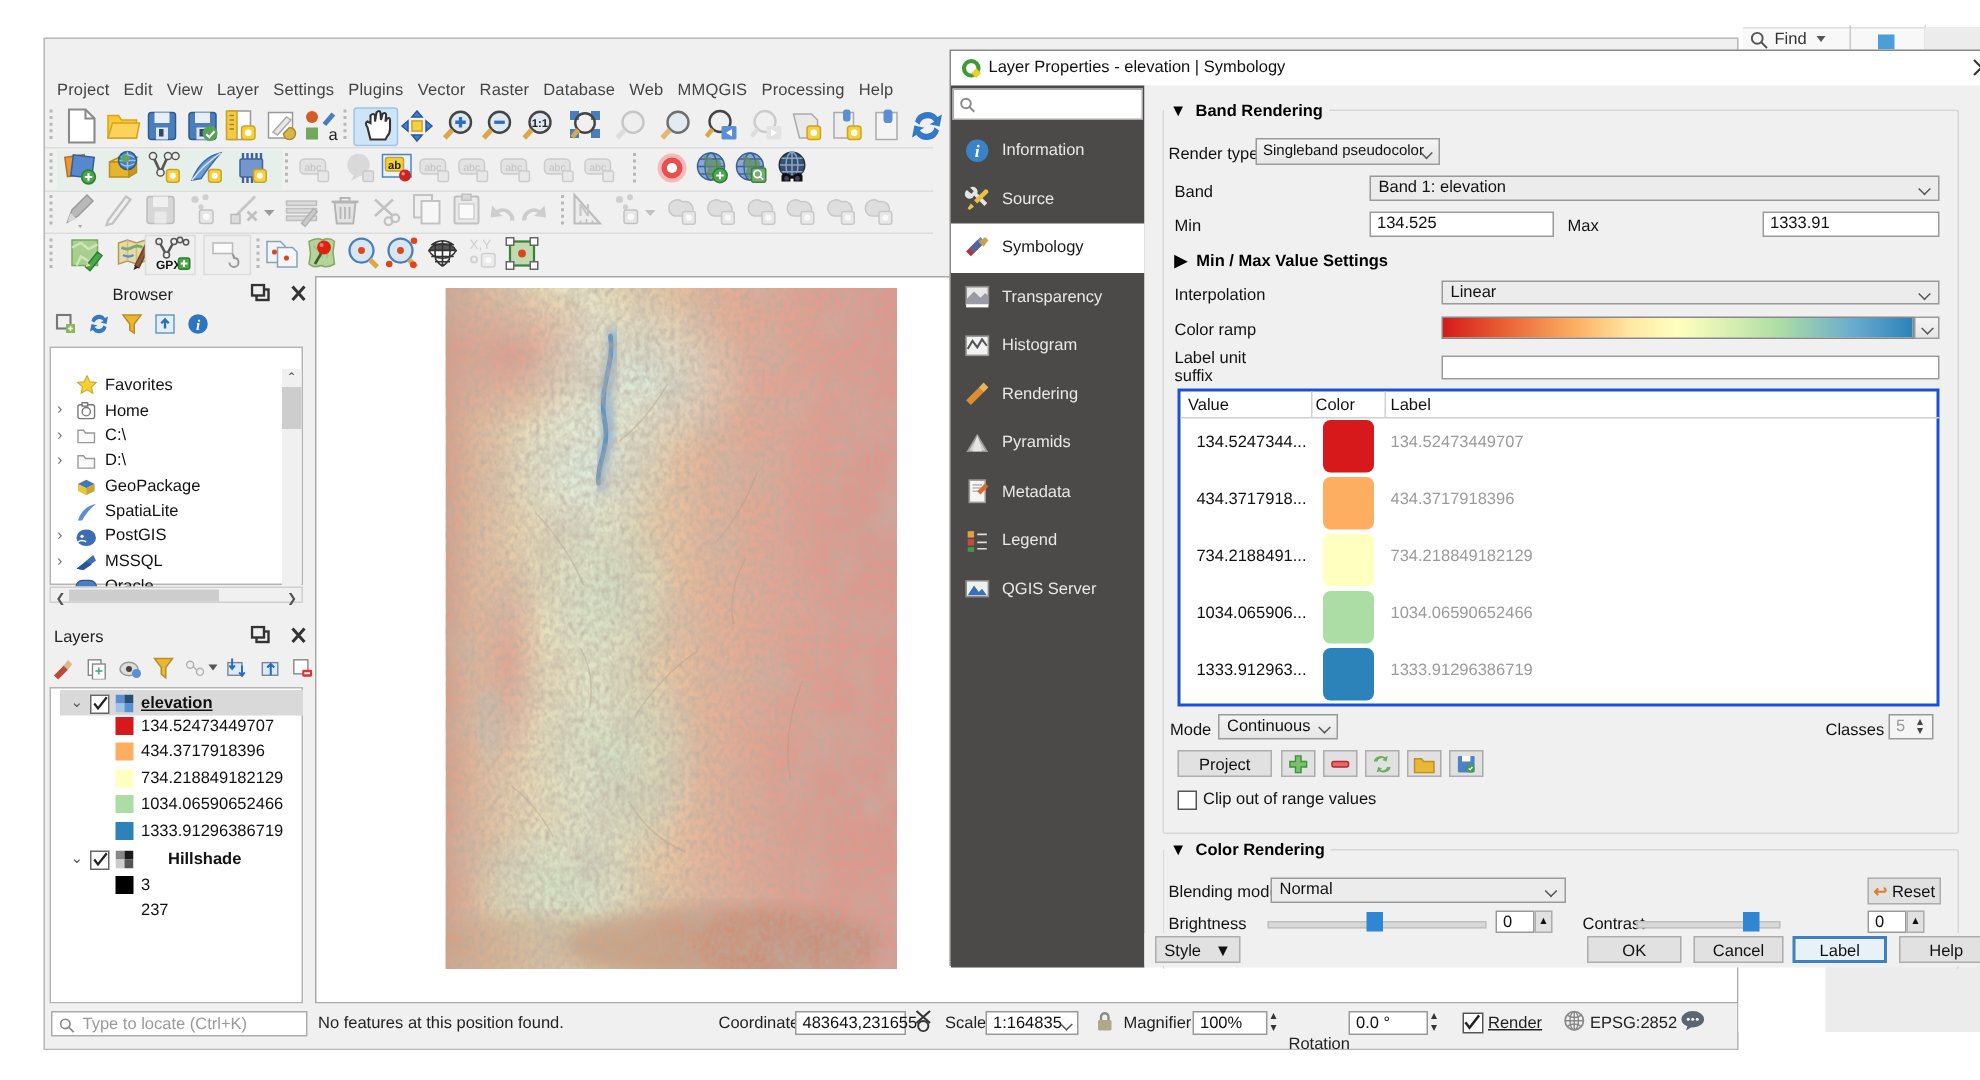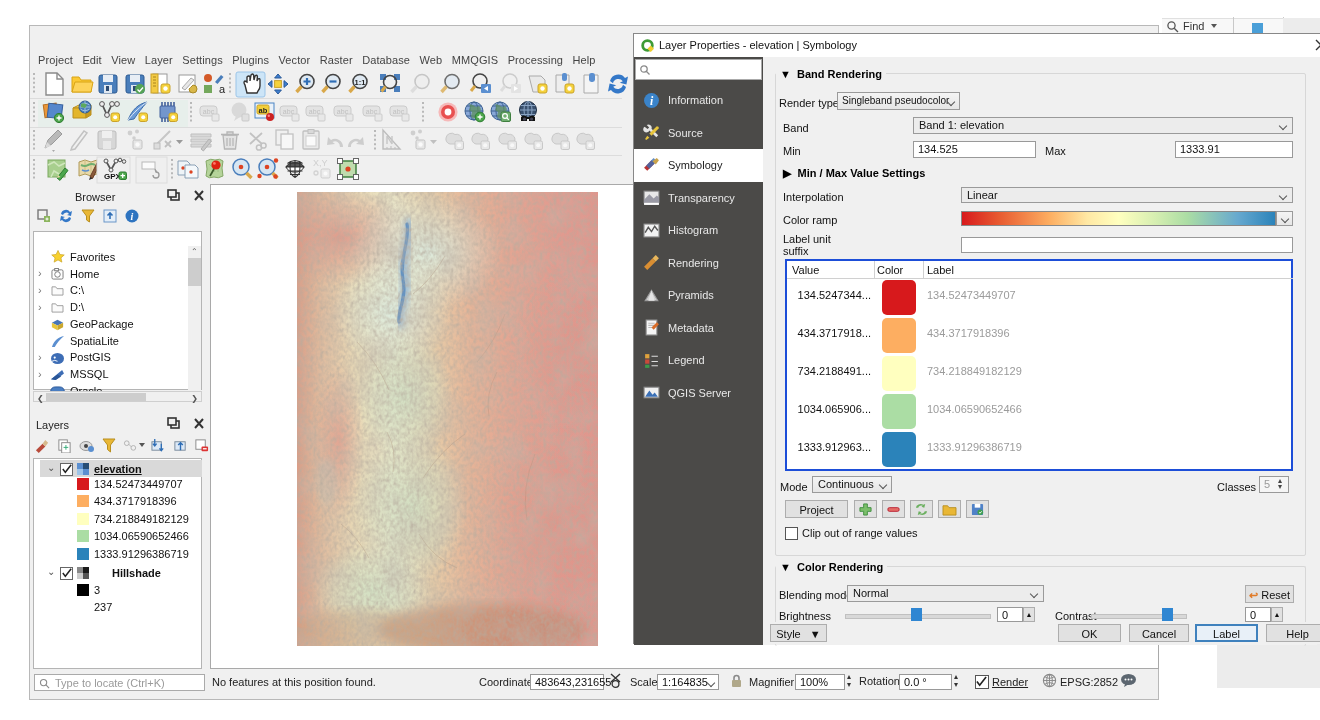--- a/index.html
+++ b/index.html
@@ -728,21 +728,21 @@
       </svg>
     <div class="abs" style="left:600px;top:7px;">Scale</div>
     <div class="field abs" style="left:627px;top:5px;width:62px;height:16px;">1:164835 <span class="caret" style="right:4px;top:6px;"></span></div>
     <svg class="abs" style="left:700px;top:4px" width="13" height="16" viewBox="0 0 13 16">
         <rect x="2" y="7" width="9" height="7" rx="1" fill="#b0a88a"></rect>
         <path d="M4 7 V5 a2.5 2.5 0 0 1 5 0 V7" fill="none" stroke="#8a8a8a" stroke-width="1.6"></path>
       </svg>
     <div class="abs" style="left:719px;top:7px;">Magnifier</div>
     <div class="field abs" style="left:765px;top:5px;width:50px;height:16px;">100%</div>
     <div class="abs" style="left:817px;top:4px;font-size:8px;color:#333;line-height:8px;">▴<br>▾</div>
-    <div class="abs" style="left:829px;top:6px;">Rotation</div>
+    <div class="abs" style="left:829px;top:21px;">Rotation</div>
     <div class="field abs" style="left:869px;top:5px;width:53px;height:16px;">0.0 °</div>
     <div class="abs" style="left:924px;top:4px;font-size:8px;color:#333;line-height:8px;">▴<br>▾</div>
     <div class="abs" style="left:945px;top:6px;width:12px;height:12px;background:#fff;border:1px solid #555;"></div>
     <svg class="abs" style="left:946px;top:7px" width="11" height="11" viewBox="0 0 12 12">
         <path d="M1 6 L4 10 L11 1" fill="none" stroke="#222" stroke-width="1.8"></path>
       </svg>
     <div class="abs" style="left:962px;top:7px;text-decoration:underline;">Render</div>
     <svg class="abs" style="left:1012px;top:4px" width="15" height="15" viewBox="0 0 16 16">
         <circle cx="8" cy="8" r="6.5" fill="none" stroke="#888" stroke-width="1.2"></circle>
         <path d="M1.5 8 h13 M8 1.5 v13 M3 4 a9 9 0 0 0 10 0 M3 12 a9 9 0 0 1 10 0" fill="none" stroke="#888"></path>

